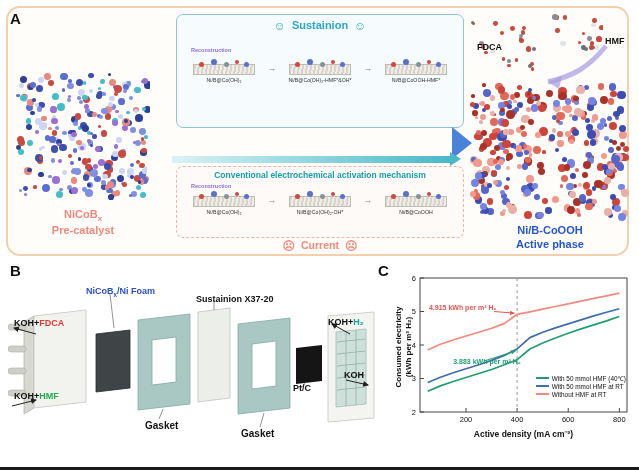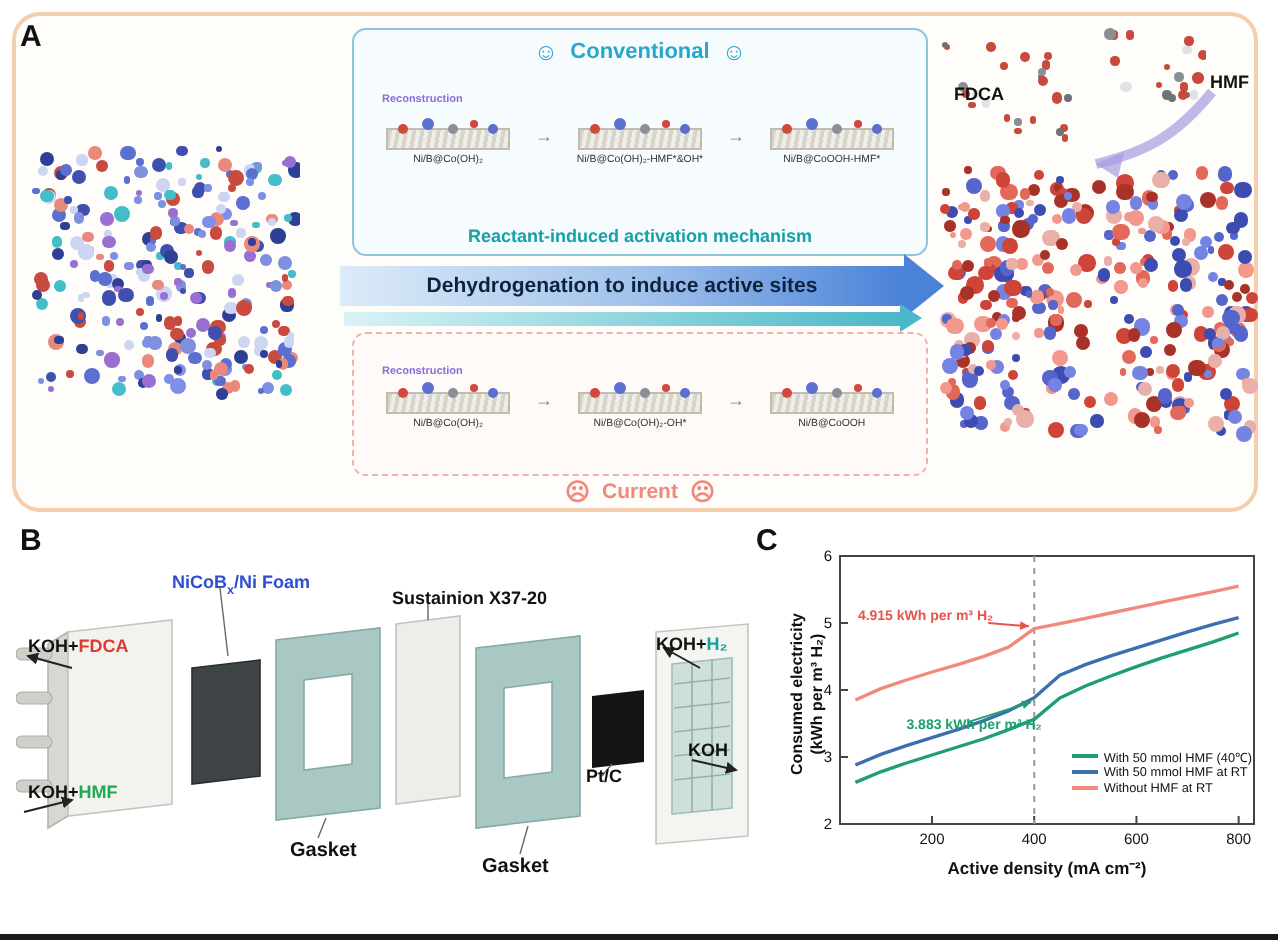--- a/index.html
+++ b/index.html
@@ -299,24 +299,28 @@
       <i style="position:absolute;border-radius:50%;left:52.8%;top:83.9%;width:4.3px;height:4.3px;background:#2e3f96;"></i>
       <i style="position:absolute;border-radius:50%;left:73.2%;top:9.7%;width:8.0px;height:8.0px;background:#c94b40;"></i>
       <i style="position:absolute;border-radius:50%;left:76.3%;top:19.8%;width:6.7px;height:6.7px;background:#5b6fd0;"></i>
       <i style="position:absolute;border-radius:50%;left:26.7%;top:16.0%;width:7.0px;height:7.0px;background:#43bdc8;"></i>
       <i style="position:absolute;border-radius:50%;left:82.0%;top:29.3%;width:3.7px;height:3.7px;background:#43bdc8;"></i>
       <i style="position:absolute;border-radius:50%;left:65.7%;top:68.9%;width:7.0px;height:7.0px;background:#3f4fae;"></i>
       <i style="position:absolute;border-radius:50%;left:79.1%;top:83.5%;width:5.1px;height:5.1px;background:#c94b40;"></i>
       <i style="position:absolute;border-radius:50%;left:63.0%;top:5.3%;width:4.7px;height:4.7px;background:#43bdc8;"></i>
       <i style="position:absolute;border-radius:50%;left:32.1%;top:54.2%;width:7.6px;height:7.6px;background:#3f4fae;"></i>
     </div>
+  <div class="abs" id="pre-label">
+    <div><span>NiCoB</span><sub>x</sub></div>
+    <div>Pre-catalyst</div>
+  </div>
 
   <div class="abs" id="acc-box">
     <div class="acc-title">
-      <span class="smiley">☺</span><span>Conventional</span><span class="smiley">☺</span>
+      <span class="smiley">☺</span><span>Sustainion</span><span class="smiley">☺</span>
     </div>
     <div class="recon" style="left:14px;top:32px;">Reconstruction</div>
     <div class="mech-row">
       <div class="mech-step">
         <div class="slab">
             <span class="base"></span>
             <i></i>
             <i></i>
             <i></i>
             <i></i>
@@ -342,31 +346,28 @@
             <span class="base"></span>
             <i></i>
             <i></i>
             <i></i>
             <i></i>
             <i></i>
           </div>
         <div class="step-label">Ni/B@CoOOH-HMF*</div>
       </div>
     </div>
-    <div class="mech-caption">Reactant-induced activation mechanism</div>
-  </div>
-
-  <div class="abs" id="main-arrow">
-    <span>Dehydrogenation to induce active sites</span>
-  </div>
+  </div>
+
   <div class="abs" id="main-arrow-head"></div>
   <div class="abs" id="sub-arrow"></div>
   <div class="abs" id="sub-arrow-head"></div>
 
   <div class="abs" id="conv-box">
+    <div class="mech-caption">Conventional electrochemical activation mechanism</div>
     <div class="recon" style="left:14px;top:16px;">Reconstruction</div>
     <div class="mech-row">
       <div class="mech-step">
         <div class="slab">
             <span class="base"></span>
             <i></i>
             <i></i>
             <i></i>
             <i></i>
             <i></i>
@@ -751,20 +752,24 @@
       <i style="position:absolute;border-radius:50%;left:14.1%;top:54.9%;width:5.2px;height:5.2px;background:#e2685a;"></i>
       <i style="position:absolute;border-radius:50%;left:64.5%;top:9.7%;width:5.6px;height:5.6px;background:#a83227;"></i>
       <i style="position:absolute;border-radius:50%;left:2.9%;top:64.3%;width:7.7px;height:7.7px;background:#7584e2;"></i>
       <i style="position:absolute;border-radius:50%;left:65.1%;top:18.6%;width:8.0px;height:8.0px;background:#e8b0a8;"></i>
       <i style="position:absolute;border-radius:50%;left:2.9%;top:24.0%;width:3.6px;height:3.6px;background:#f2988c;"></i>
       <i style="position:absolute;border-radius:50%;left:86.6%;top:0.8%;width:7.7px;height:7.7px;background:#5565cc;"></i>
       <i style="position:absolute;border-radius:50%;left:34.6%;top:53.7%;width:5.4px;height:5.4px;background:#e2685a;"></i>
       <i style="position:absolute;border-radius:50%;left:18.9%;top:18.3%;width:4.8px;height:4.8px;background:#a83227;"></i>
       <i style="position:absolute;border-radius:50%;left:18.6%;top:77.2%;width:4.9px;height:4.9px;background:#7584e2;"></i>
     </div>
+  <div class="abs" id="active-label">
+    <div>Ni/B-CoOOH</div>
+    <div>Active phase</div>
+  </div>
 
   <div class="abs panel-label" style="left:10px;top:262px;">B</div>
 
   <svg class="abs" style="left:8px;top:276px;" width="372" height="190" viewBox="0 0 372 190">
     <defs>
       <marker id="ah" markerWidth="7" markerHeight="7" refX="5" refY="3" orient="auto">
         <path d="M0,0 L6,3 L0,6 z" fill="#222"></path>
       </marker>
     </defs>
 

